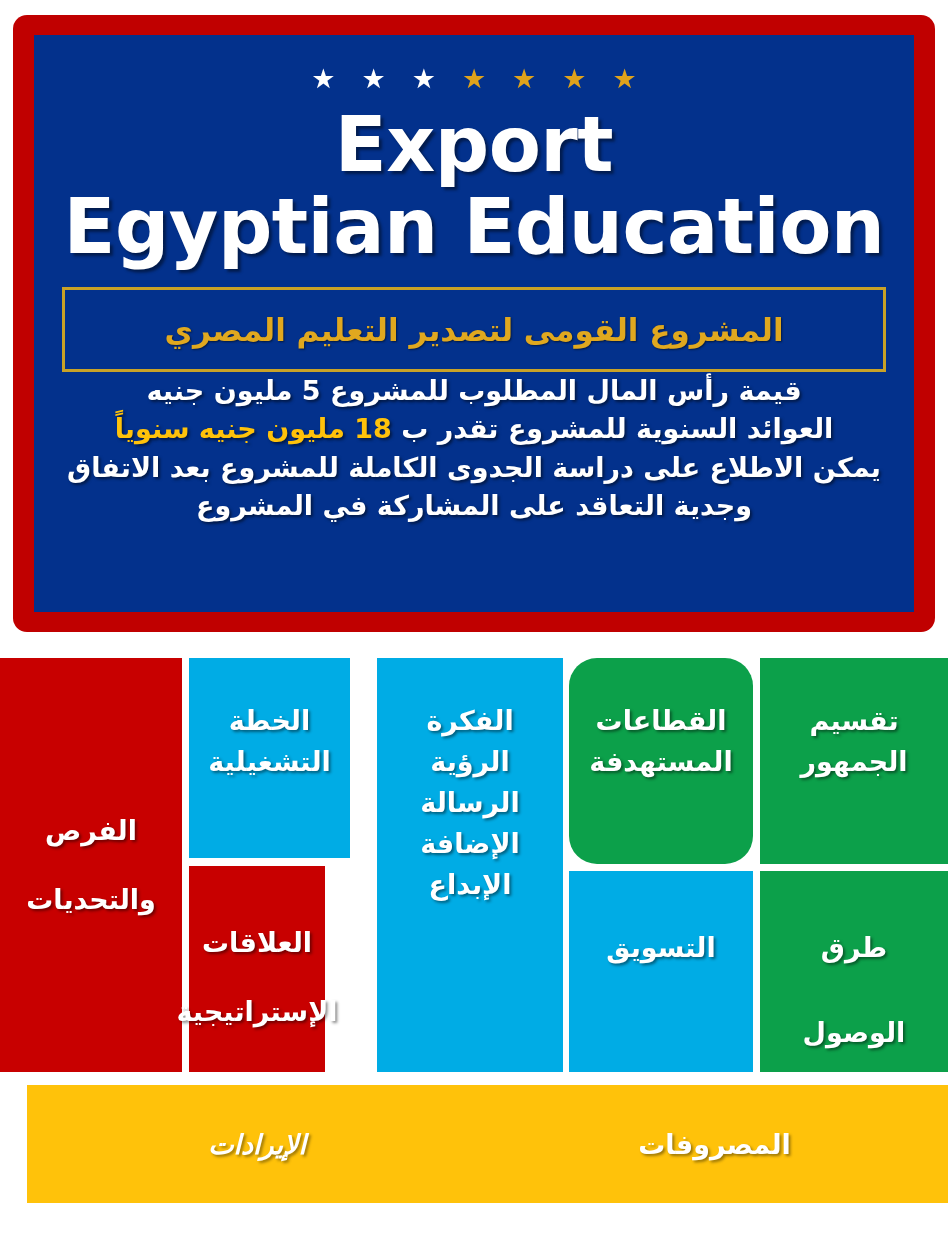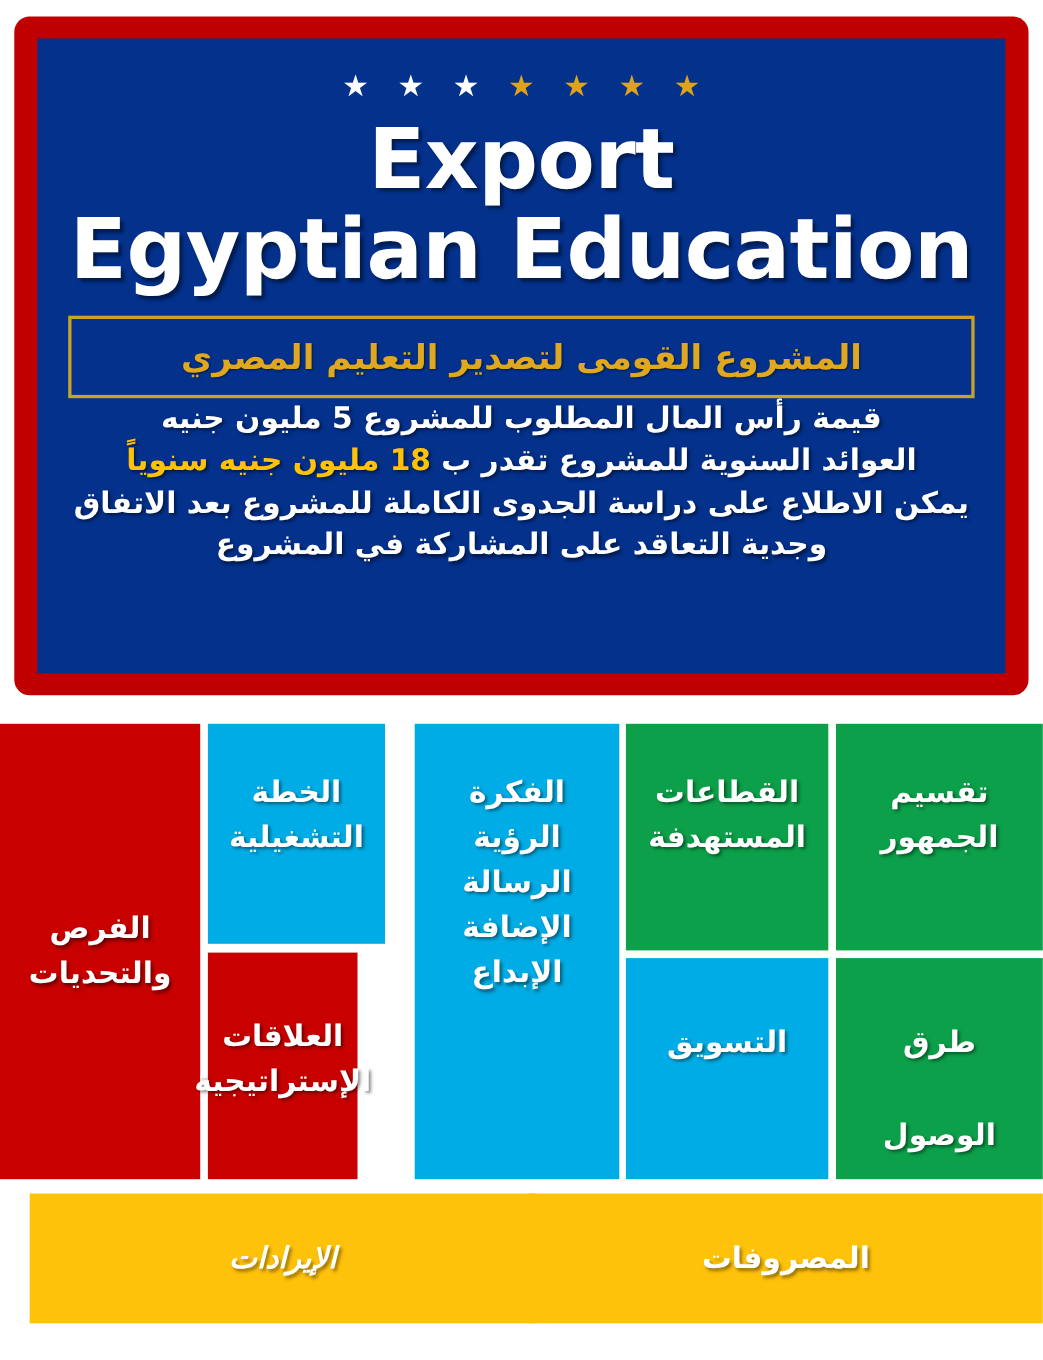--- a/index.html
+++ b/index.html
@@ -71,21 +71,21 @@
   }
   #title-line-2 {
     font-size: 76px;
     margin-top: 4px;
     transform: scaleX(1.0);
   }
 
   #subtitle-box {
     margin-top: 22px;
     width: 824px;
-    height: 75px;
+    height: 85px;
     border: 3px solid #c9a227;
     box-sizing: border-box;
     display: flex;
     align-items: center;
     justify-content: center;
   }
   #subtitle-text {
     color: #e0a81f;
     font-size: 31px;
     font-weight: bold;
@@ -126,33 +126,33 @@
     direction: rtl;
     color: #ffffff;
     font-weight: bold;
     text-shadow: 2px 2px 3px rgba(0,0,0,0.45);
   }
   .cell .cell-line {
     font-size: 27px;
     line-height: 1.52;
     white-space: nowrap;
   }
-  .c-red    { background: #c80000; }
+  .c-red    { background: #c80000; gap: 28px; }
   .c-cyan   { background: #00ace5; }
   .c-green  { background: #0ca04a; }
 
   
   #cell-opportunities { left: 0px;   top: 0px;   width: 182px; height: 414px; justify-content: center; }
   
   #cell-operational   { left: 189px; top: 0px;   width: 161px; height: 200px; padding-top: 42px; }
   #cell-relations     { left: 189px; top: 208px; width: 136px; height: 206px; padding-top: 56px; }
   
   #cell-idea          { left: 377px; top: 0px;   width: 186px; height: 414px; padding-top: 42px; }
   
-  #cell-sectors       { left: 569px; top: 0px;   width: 184px; height: 206px; padding-top: 42px; }
+  #cell-sectors       { left: 569px; top: 0px;   width: 184px; height: 206px; padding-top: 42px; border-radius: 28px; }
   #cell-marketing     { left: 569px; top: 213px; width: 184px; height: 201px; padding-top: 56px; }
   
   #cell-audience      { left: 760px; top: 0px;   width: 188px; height: 206px; padding-top: 42px; }
   #cell-channels      { left: 760px; top: 213px; width: 188px; height: 201px; padding-top: 56px; gap: 44px; }
 
   
   #bottom-row {
     position: absolute;
     left: 0;
     top: 1085px;

